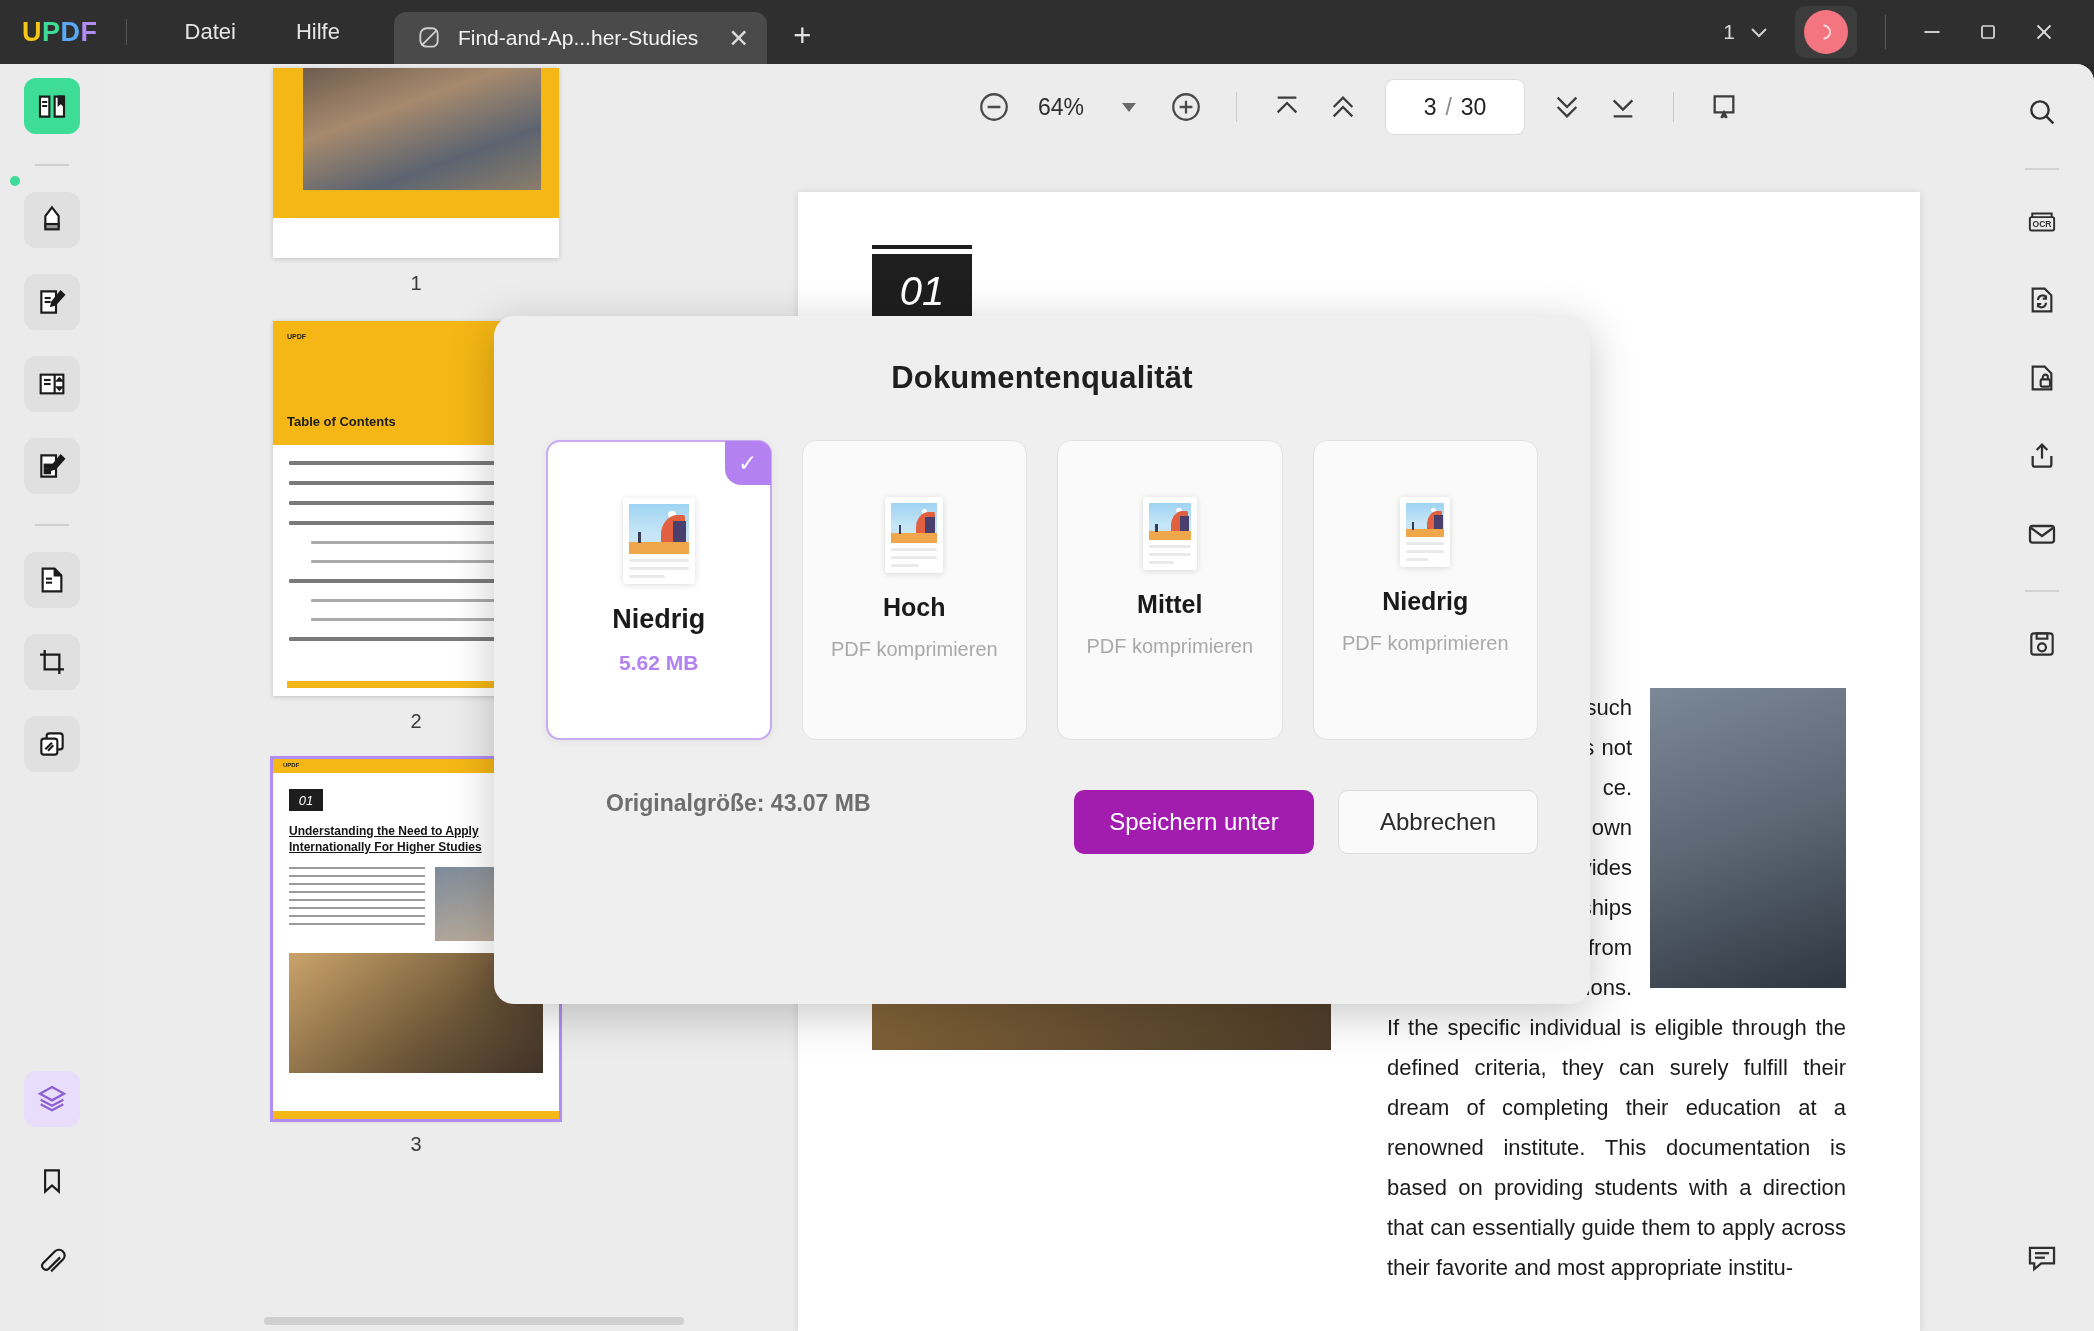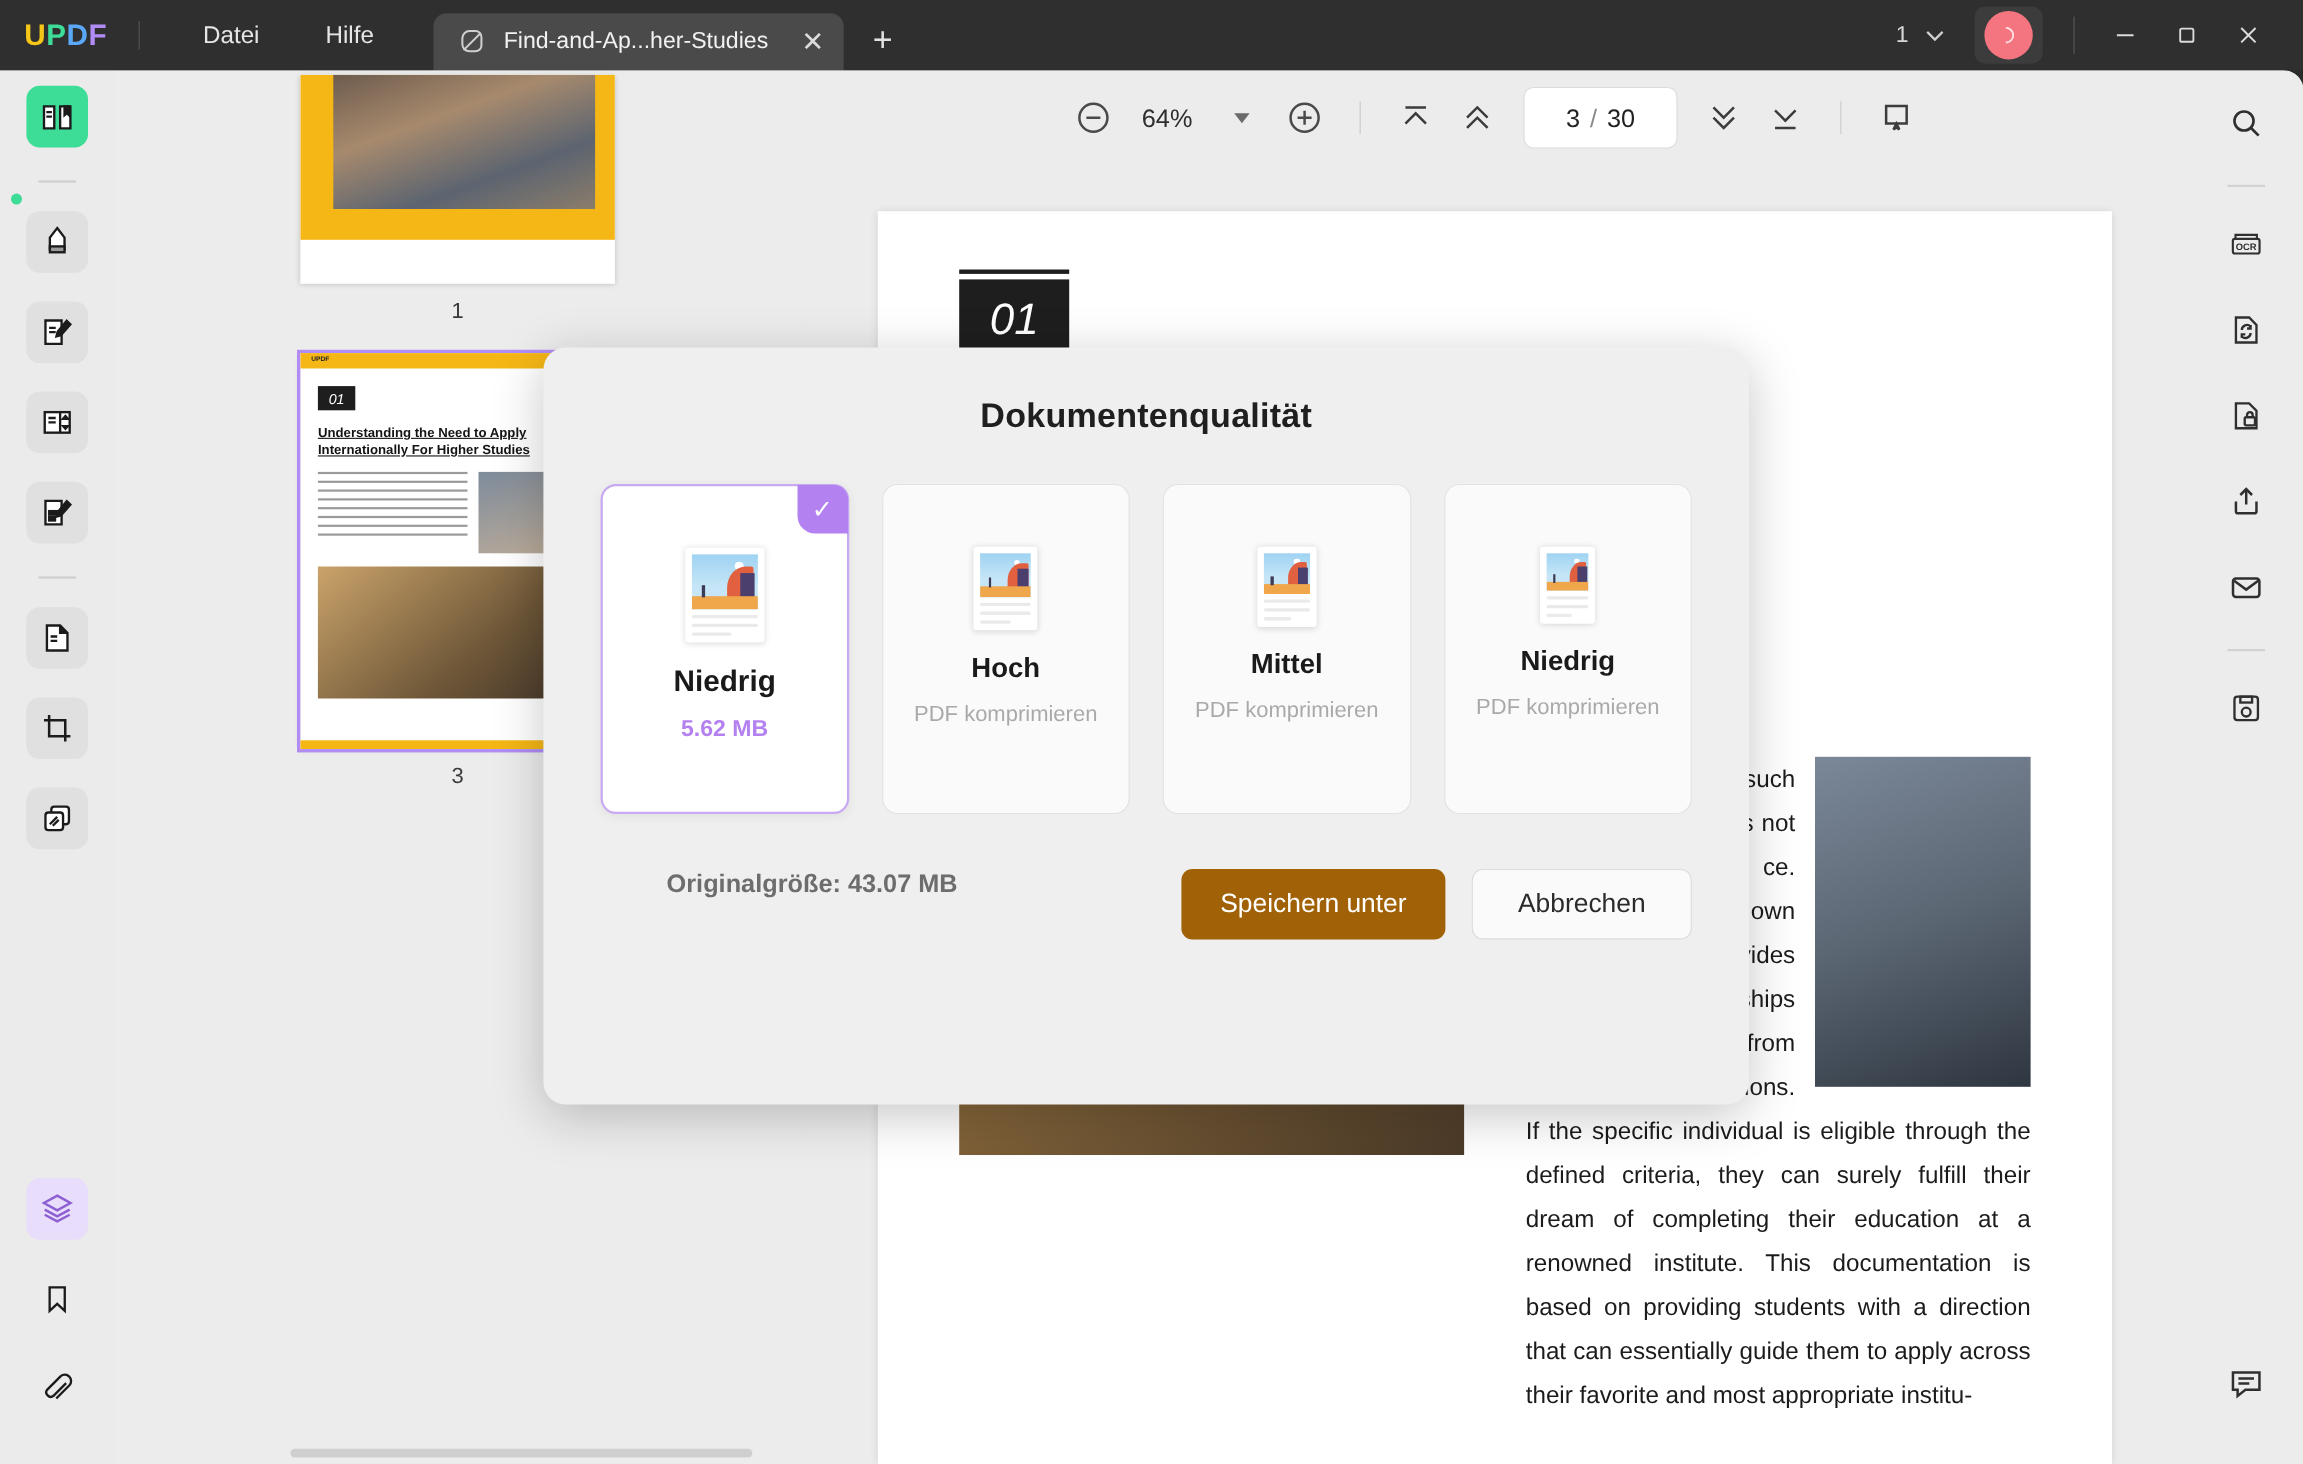--- a/index.html
+++ b/index.html
@@ -154,21 +154,21 @@
   .thumbimg .ground { position:absolute; left:0; right:0; bottom:0; height:24%; background:#f0a64a; }
   .thumbimg .cactus { position:absolute; left:16%; bottom:22%; width:5%; height:22%; background:#3c3a55; }
   .thumbimg .tl { height:3px; background:#eaeaea; margin-top:5px; border-radius:2px; }
   .card-name { font-size:25px; font-weight:bold; color:#1a1a1a; margin-top:20px; }
   .card-name.sel { font-size:27px; }
   .card-meta { font-size:20px; color:#a9a9a9; margin-top:16px; }
   .card-meta.sel { color:#b382f0; font-weight:bold; font-size:21px; }
   .modal-foot { display:flex; margin-top: 50px; }
   .orig-size { font-size:23px; font-weight:bold; color:#6d6d6d; margin-left: 60px; }
   .foot-btns { margin-left:auto; display:flex; gap:24px; padding-right: 0px; }
-  .btn-primary { background:#a16207; color:#fff; font-size:24px; border:none; border-radius:10px;
+  .btn-primary { background:#a21caf; color:#fff; font-size:24px; border:none; border-radius:10px;
     width:240px; height:64px; cursor:pointer; font-family:"Liberation Sans", sans-serif; }
   .btn-secondary { background:#fafafa; color:#2b2b2b; font-size:24px; border:1px solid #dcdcdc;
     border-radius:10px; width:200px; height:64px; cursor:pointer; font-family:"Liberation Sans", sans-serif; }
   .scrollbar { position:absolute; left:160px; bottom:6px; width:420px; height:8px;
     background:#cfcfcf; border-radius:4px; }
 </style>
 </head>
 <body>
 
 <div id="app">
@@ -325,20 +325,42 @@
 
     <div class="thumbs">
       <div class="thumb" style="margin-top:4px">
         <div class="thumb-page tp1">
           <div class="band"></div>
           <div class="photo"></div>
         </div>
         <div class="thumb-num">1</div>
       </div>
 
+      <div class="thumb">
+        <div class="thumb-page tp2">
+          <div class="hdr">
+            <div class="logo-s">UPDF</div>
+            <div class="toc">Table of Contents</div>
+          </div>
+          <div class="lines">
+            <div class="ln"></div>
+              <div class="ln"></div>
+            <div class="ln"></div>
+              <div class="ln"></div>
+            <div class="ln ind"></div>
+              <div class="ln ind"></div>
+            <div class="ln"></div>
+              <div class="ln ind"></div>
+            <div class="ln ind"></div>
+              <div class="ln"></div>
+          </div>
+          <div class="foot"></div>
+        </div>
+        <div class="thumb-num">2</div>
+      </div>
 
       <div class="thumb sel">
         <div class="thumb-page tp3">
           <div class="bar">
             <div class="lg">UPDF</div>
           </div>
           <div class="num">01</div>
           <div class="h">Understanding the Need to Apply Internationally For Higher Studies</div>
           <div class="body">
             <div class="col" style="flex:1">

